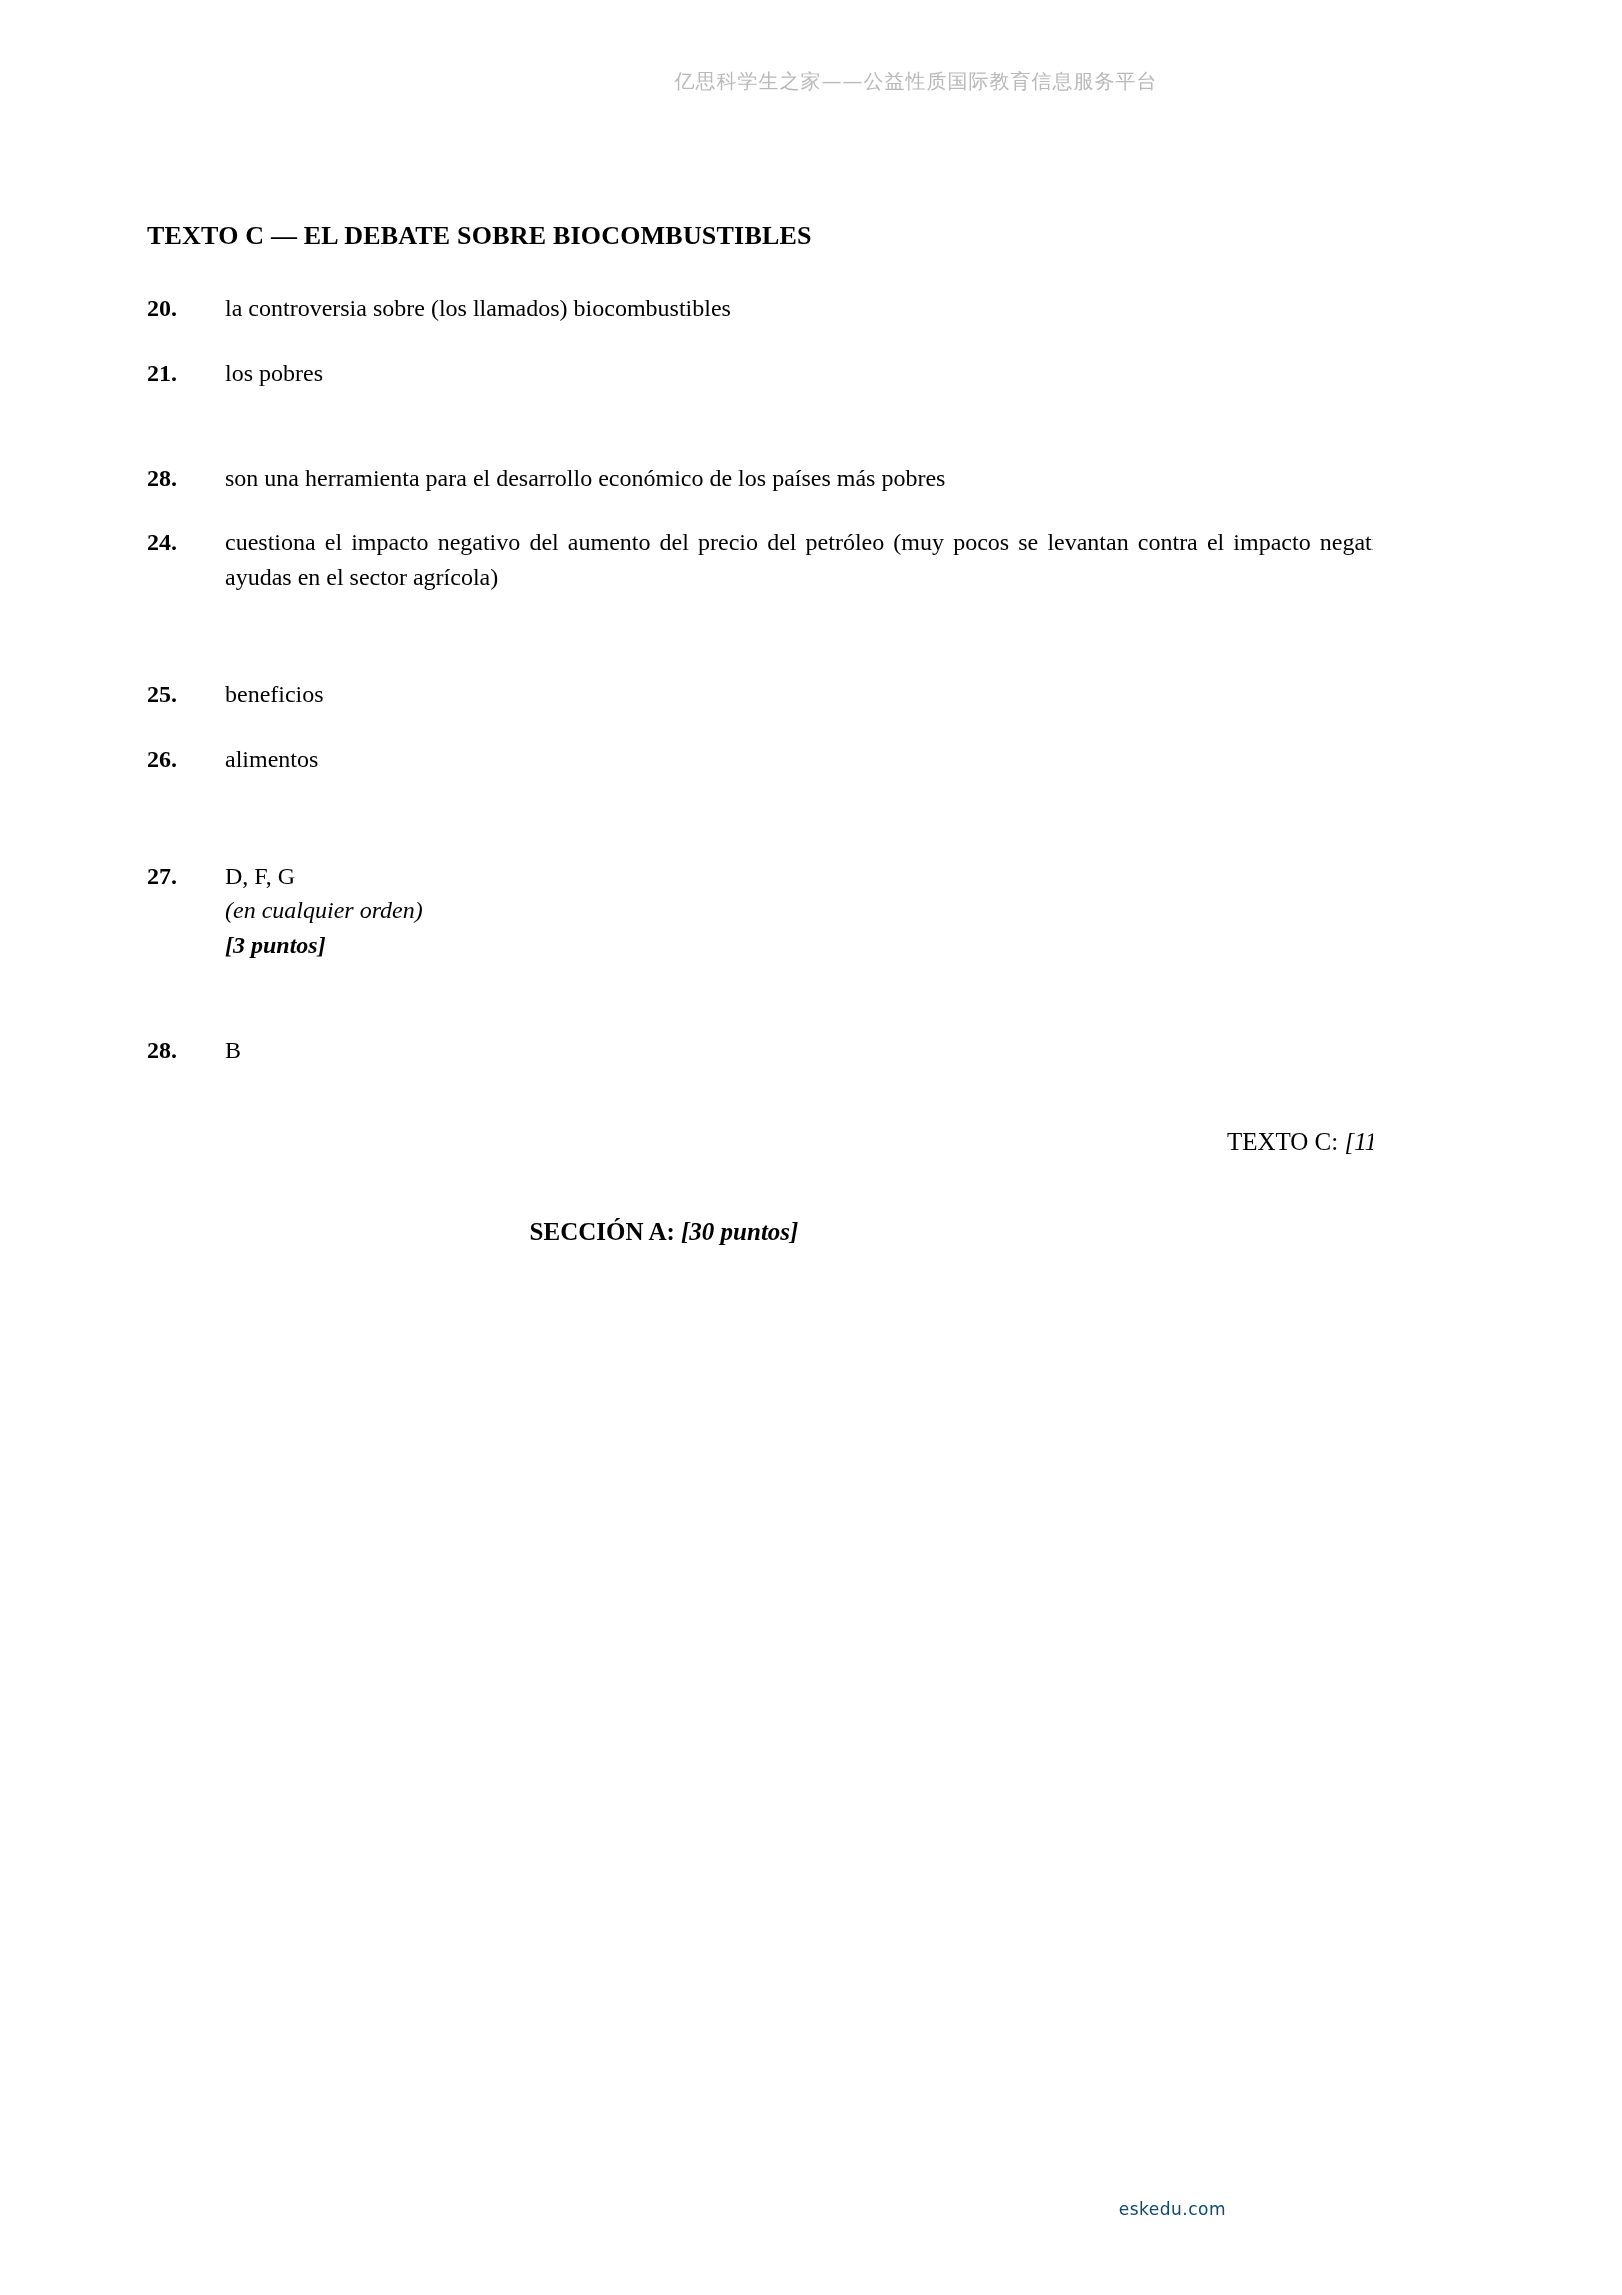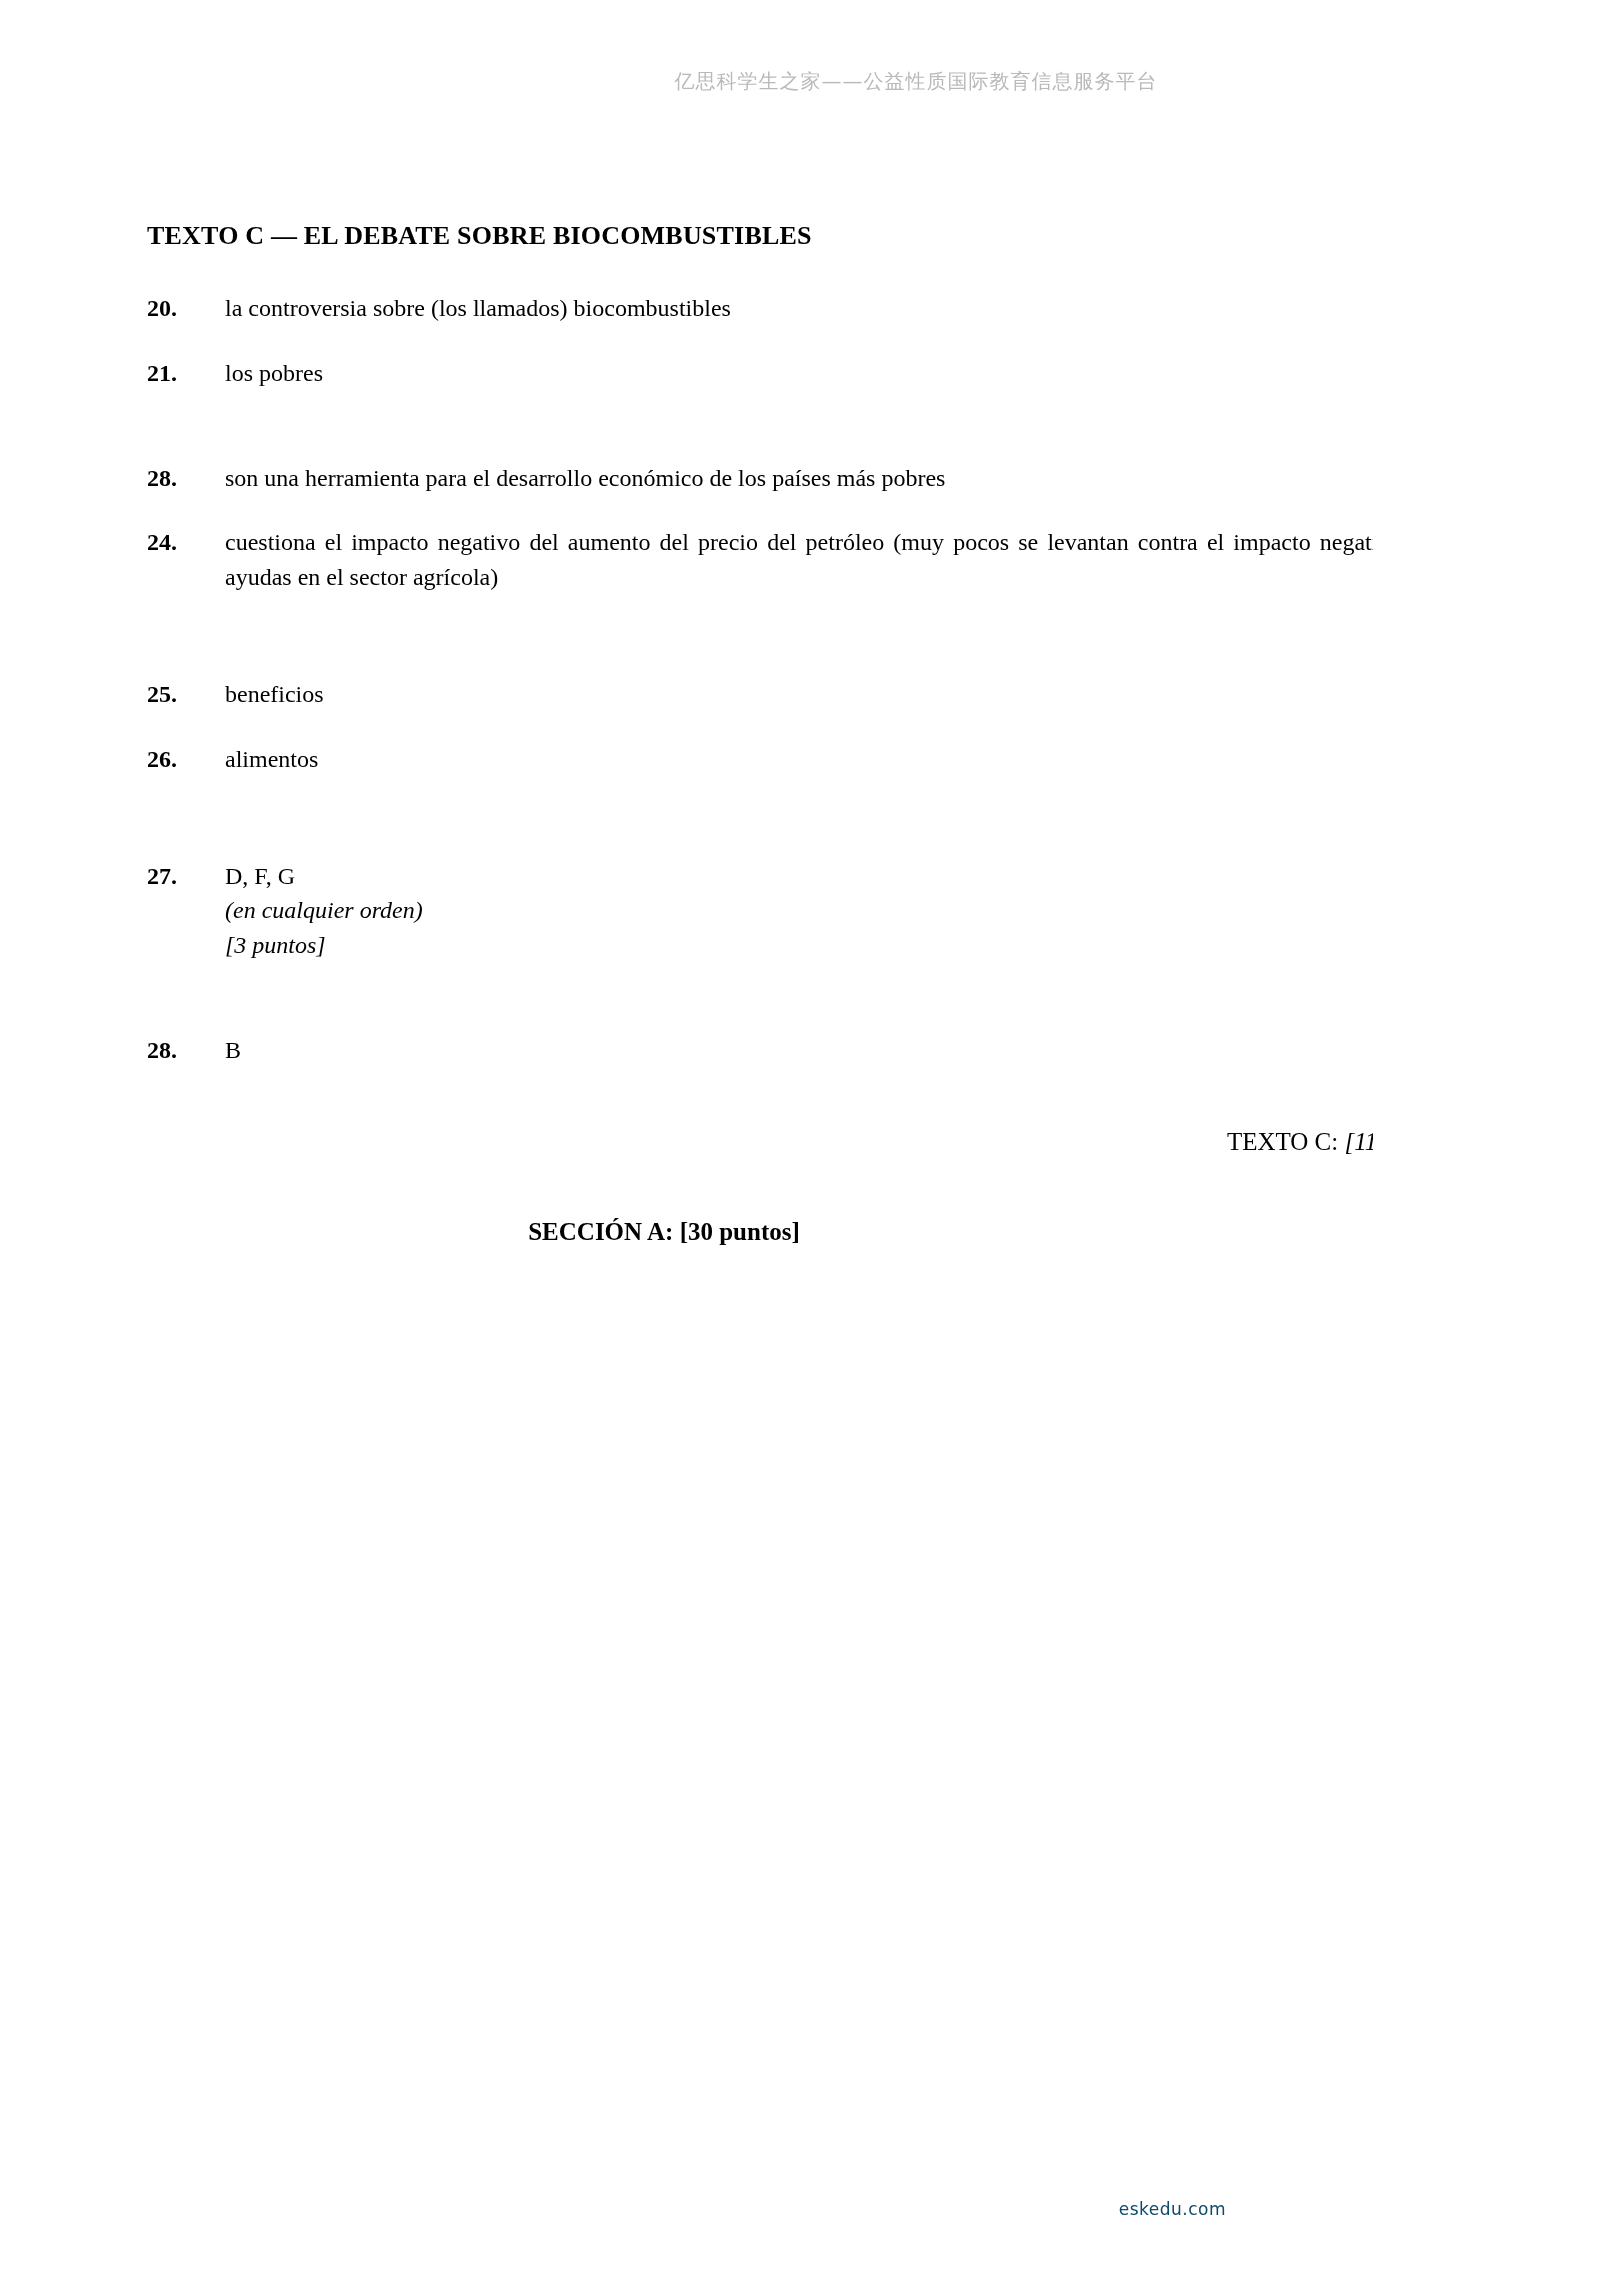--- a/index.html
+++ b/index.html
@@ -77,41 +77,42 @@
     flex-direction: column;
   }
   .sub-note {
     font-size: 24px;
     font-style: italic;
     line-height: 1.45;
   }
   .points-right {
     font-size: 24px;
     font-style: italic;
-    font-weight: normal;
+    font-weight: bold;
     white-space: nowrap;
   }
   .total-line {
     margin-top: 60px;
     text-align: right;
     padding-right: 10px;
     font-size: 25px;
     font-weight: normal;
   }
   .total-line .points {
     font-style: italic;
   }
   .section-total {
     margin-top: 62px;
     text-align: center;
     font-size: 25px;
     font-weight: bold;
     padding-right: 289px;
   }
   .section-total .points {
+    font-style: italic;
   }
   .footer-wm {
     position: absolute;
     bottom: 76px;
     right: 147px;
     font-family: "DejaVu Sans", sans-serif;
     font-size: 17px;
     color: #0c4a6e;
     letter-spacing: 0.5px;
   }

